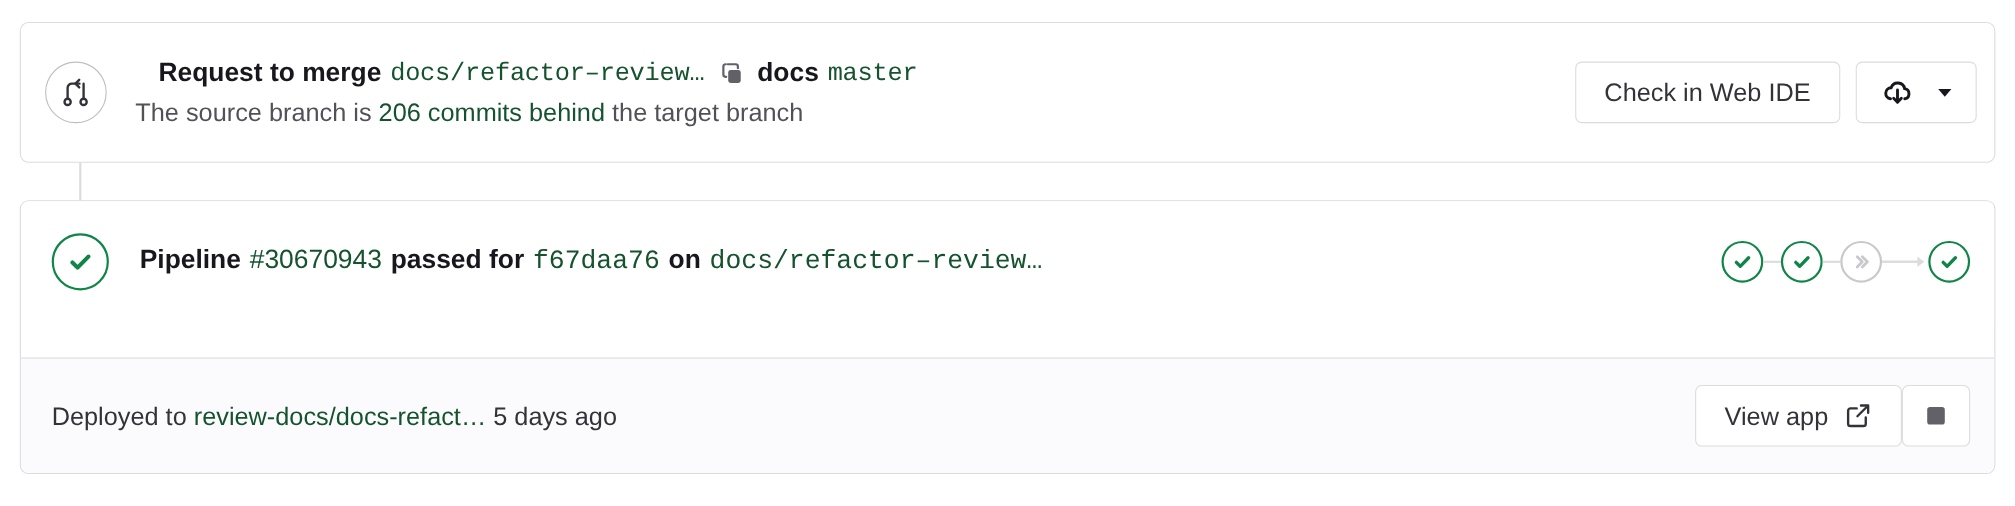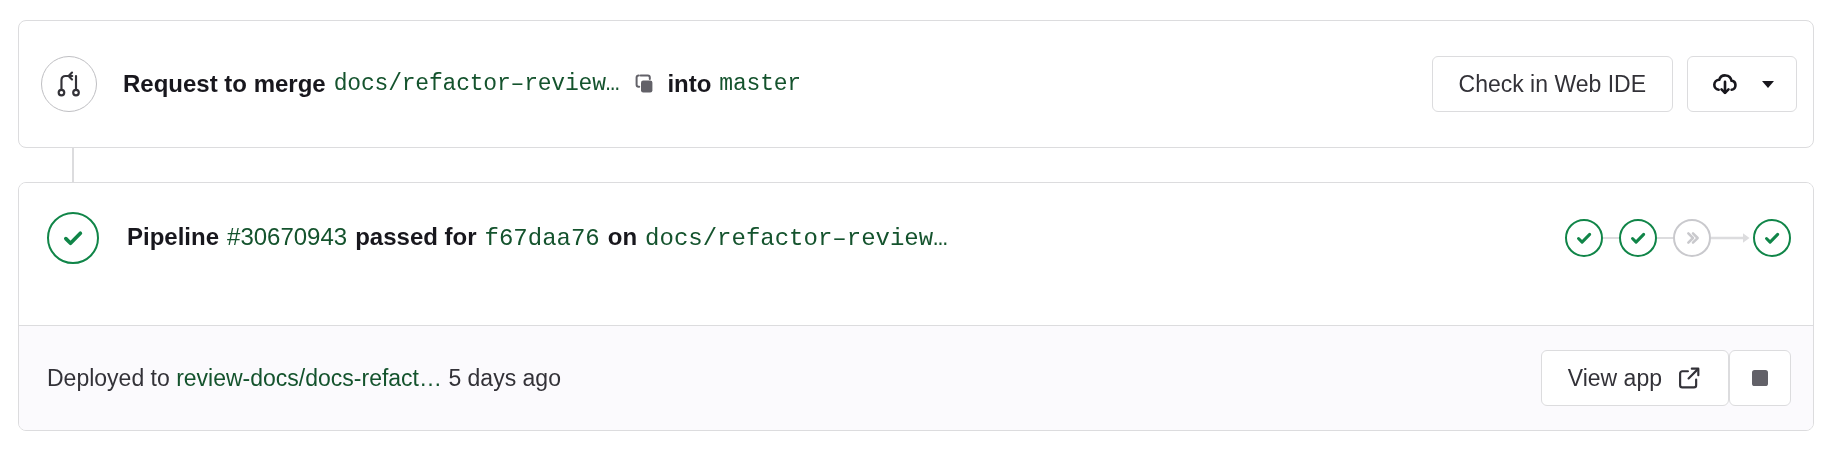--- a/index.html
+++ b/index.html
@@ -58,20 +58,21 @@
     flex-direction: column;
     justify-content: center;
     gap: 5px;
   }
   .mr-line1 {
     display: flex;
     align-items: center;
     font-size: 24px;
     line-height: 30px;
     white-space: nowrap;
+    margin-left: 21px;
   }
   .strong {
     font-weight: bold;
     color: #18171d;
   }
   .mono {
     font-family: "Liberation Mono", "DejaVu Sans Mono", monospace;
   }
   .link {
     color: #14532d;
@@ -256,25 +257,32 @@
         <a class="link mono branch-src" href="#">docs/refactor–review…</a>
 
         <button class="copy-btn">
           <svg width="24" height="24" viewBox="0 0 24 24" fill="none" xmlns="http://www.w3.org/2000/svg" aria-hidden="true">
             <path d="M8.6 3.4h7.2a2 2 0 0 1 2 2v1.6" stroke="#626168" stroke-width="2" stroke-linecap="round" fill="none"></path>
             <path d="M6.8 3.4H6.6a2 2 0 0 0-2 2v7.4a2 2 0 0 0 2 2h.6" stroke="#626168" stroke-width="2" stroke-linecap="round" fill="none"></path>
             <rect x="9" y="8.6" width="11.4" height="11.8" rx="2.2" fill="#626168"></rect>
           </svg>
         </button>
 
-        <span class="strong">into</span>
+        <span class="strong">docs</span>
         <span class="sp"></span>
         <a class="link mono branch-src" href="#">master</a>
       </div>
 
+      <div class="mr-line2">
+        <span>The source branch is</span>
+        <span> </span>
+        <a class="link" href="#">206 commits behind</a>
+        <span> </span>
+        <span>the target branch</span>
+      </div>
 
     </div>
 
     <div class="mr-actions">
       <button class="btn">Check in Web IDE</button>
       <button class="btn btn-split">
         <svg width="30" height="30" viewBox="0 0 24 24" fill="none" xmlns="http://www.w3.org/2000/svg" aria-hidden="true">
           <path d="M6.9 16.6a4 4 0 0 1 .45-7.96A5.1 5.1 0 0 1 17.2 9.3a3.7 3.7 0 0 1 .1 7.3" stroke="#18171d" stroke-width="2.1" stroke-linecap="round" fill="none"></path>
           <path d="M12 10.3v8.6" stroke="#18171d" stroke-width="2.1" stroke-linecap="round"></path>
           <path d="M9.2 16.3L12 19.1l2.8-2.8" stroke="#18171d" stroke-width="2.1" stroke-linecap="round" stroke-linejoin="round" fill="none"></path>

